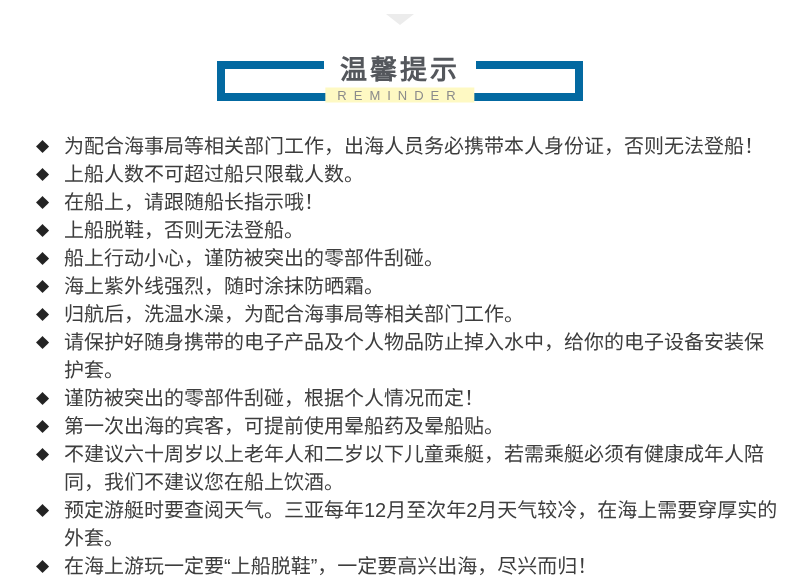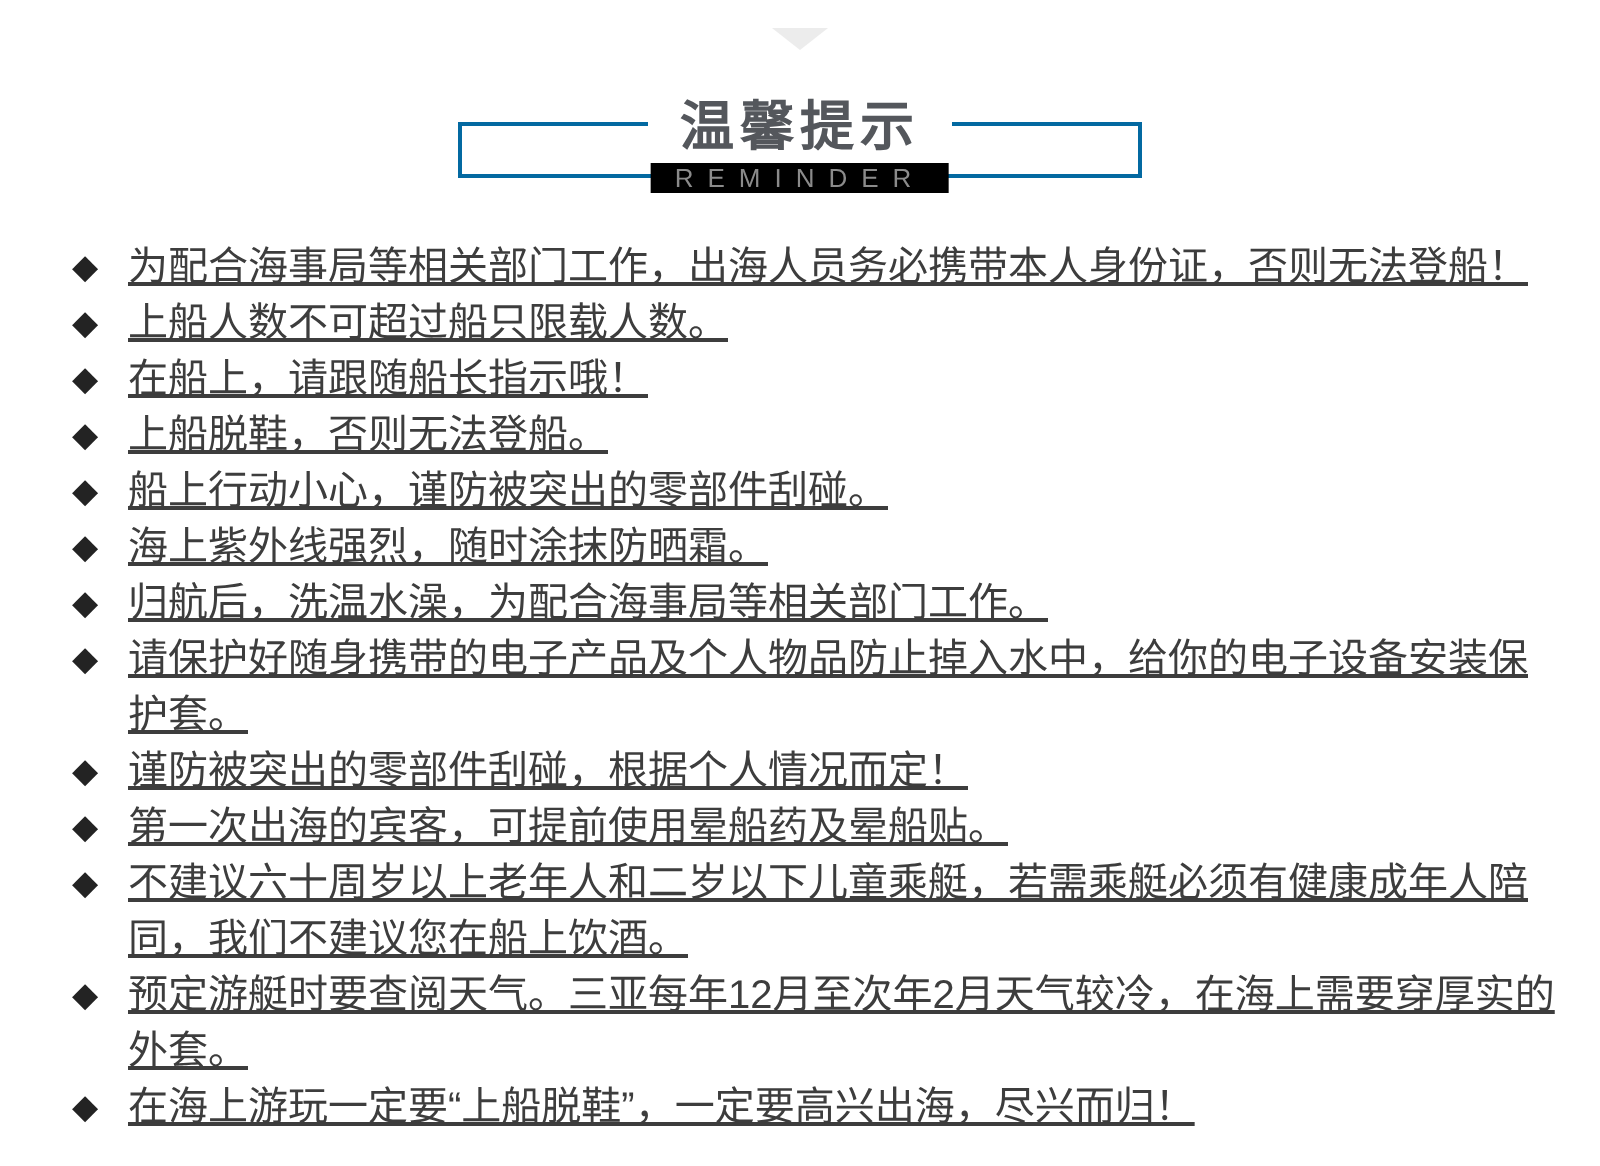--- a/index.html
+++ b/index.html
@@ -20,42 +20,43 @@
     border-left: 14px solid transparent;
     border-right: 14px solid transparent;
     border-top: 11px solid #ececec;
     margin: 14px auto 0 auto;
   }
   
   .header-box {
     position: relative;
     width: 338px;
     height: 24px;
-    border: 2px solid #0369a1;
+    border: 8px solid #0369a1;
     margin: 36px auto 0 auto;
+    padding-left: 12px;
   }
   .header-title {
     position: absolute;
     left: 50%;
     top: -2px;
     transform: translate(-50%, -50%);
     background: #ffffff;
     padding: 0 16px;
     font-size: 27px;
     font-weight: bold;
     letter-spacing: 3px;
     color: #54575c;
     white-space: nowrap;
   }
   .header-subtitle {
     position: absolute;
     left: 50%;
     bottom: -2px;
     transform: translate(-50%, 50%);
-    background: #000000;
+    background: #fef9c3;
     padding: 0 12px;
     font-size: 13px;
     letter-spacing: 7px;
     color: #8b8b8b;
     white-space: nowrap;
   }
   
   ul.reminder-list {
     list-style: none;
     margin: 31px 0 0 0;
@@ -71,21 +72,20 @@
   .marker {
     flex: none;
     width: 17px;
     margin-right: 11px;
     font-size: 17px;
     line-height: 28px;
     color: #232323;
   }
   .txt {
     flex: 1;
-    text-decoration: underline;
   }
 </style>
 </head>
 <body>
 
 <div class="chevron"></div>
 
 <div class="header-box">
   <div class="header-title">温馨提示</div>
   <div class="header-subtitle">REMINDER</div>

